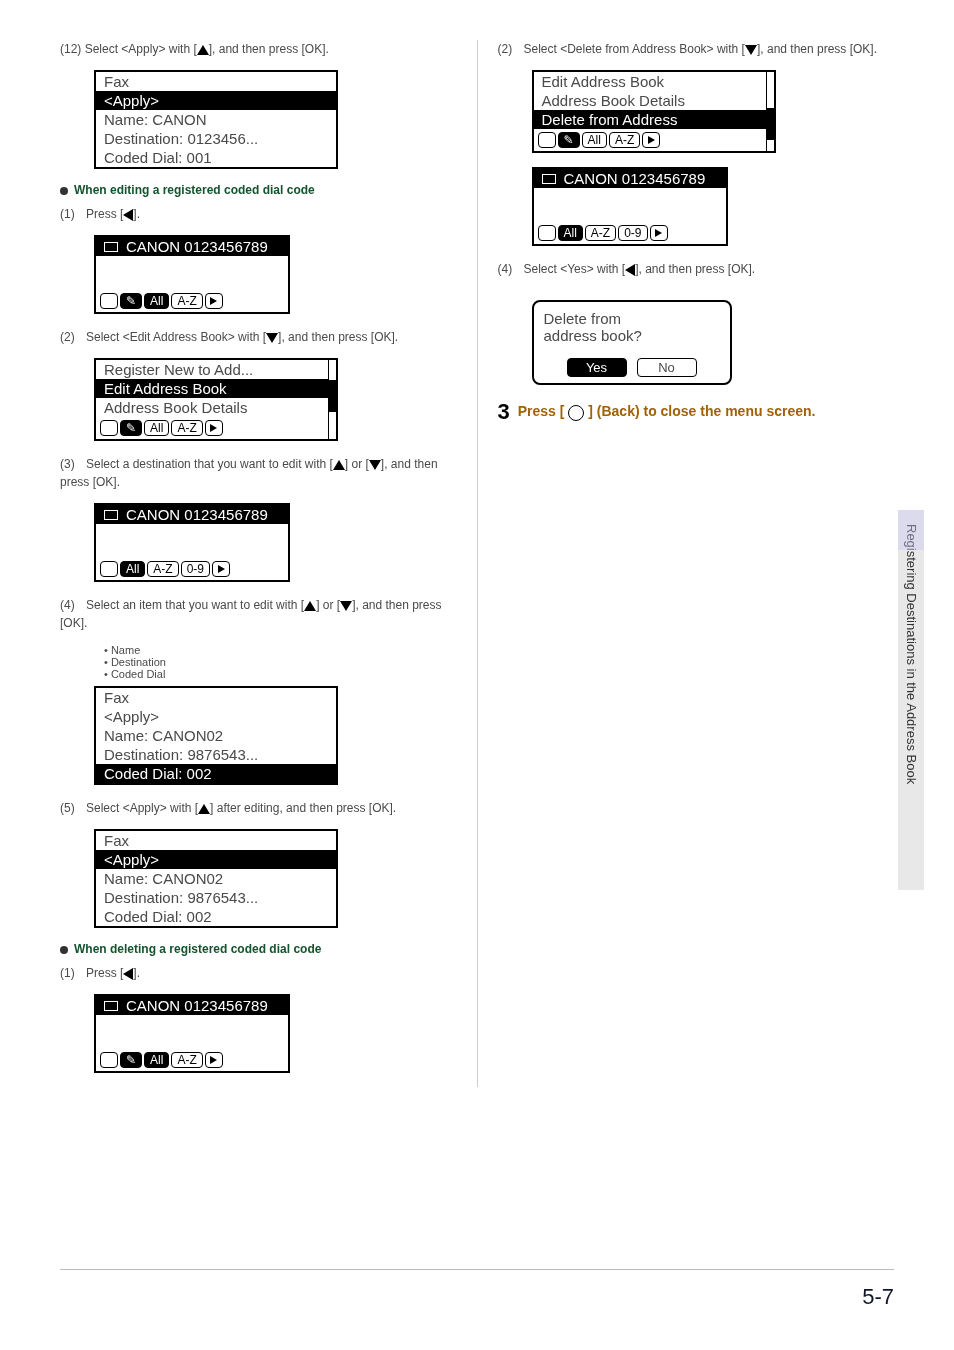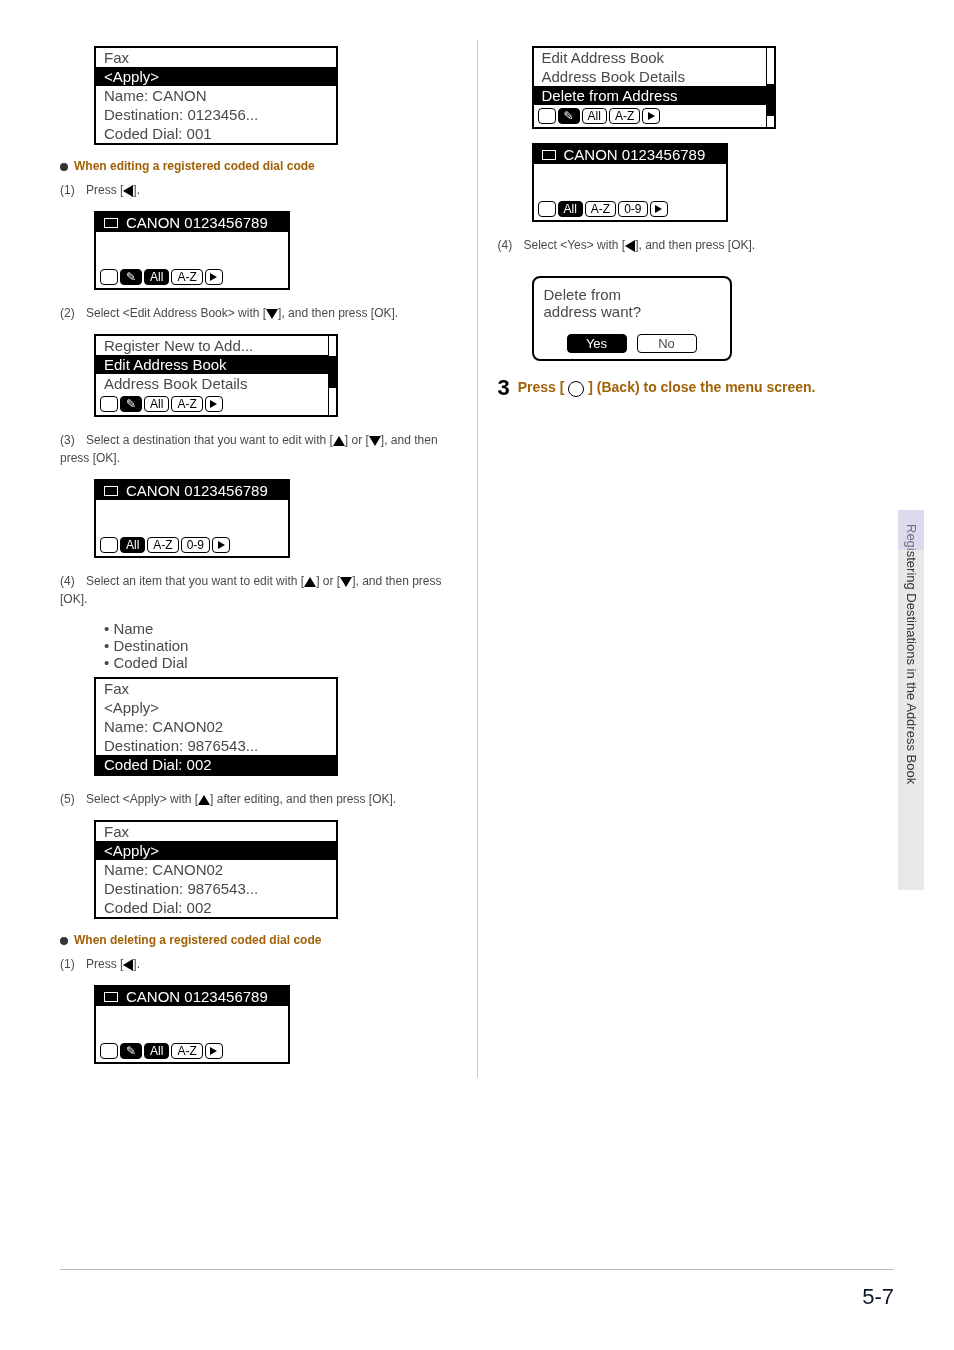--- a/index.html
+++ b/index.html
@@ -22,23 +22,23 @@
   .lcd .btnrow { display:flex; padding:3px 4px; gap:2px; align-items:center; }
   .lcd .btn { border:1.5px solid #000; border-radius:4px; padding:0 5px; font-size:12px; height:16px; line-height:14px; background:#fff; color:#000; display:inline-flex; align-items:center; justify-content:center; }
   .lcd .btn.dark { background:#000; color:#fff; border-color:#000; }
   .lcd .btn.sq { width:18px; padding:0; }
   .lcd .scroll { display:inline-block; width:8px; align-self:stretch; border-left:1.5px solid #000; margin-left:auto; }
   .lcd .scroll .thumb { background:#000; width:100%; height:40%; }
   .lcd.flex2 { display:flex; }
   .lcd.flex2 .content { flex:1; }
   .lcd.shallow { width:196px; }
   .lcd.shallow .spacer { height:34px; }
-  .section-heading { font-weight:bold; margin: 10px 0 8px 0; font-size:12px; color:#a16207; }
+  .section-heading { font-weight:bold; margin: 10px 0 8px 0; font-size:12px; color:#14532d; }
   .section-heading .dot { display:inline-block; width:8px; height:8px; background:#333; border-radius:50%; margin-right:6px; vertical-align:middle; }
-  .bullets { margin-left:44px; font-size:15px; margin-bottom:6px; }
+  .bullets { margin-left:44px; font-size:11px; margin-bottom:6px; }
   .bullets li { list-style: none; }
   .bullets li::before { content:"• "; }
   .bigstep { display:flex; align-items:center; gap:8px; margin-top:6px; }
   .bigstep .num { font-size:22px; font-weight:bold; color:#000; }
   .bigstep .txt { font-size:14px; font-weight:bold; color:#a16207; }
   .dialog { border:2px solid #000; border-radius:8px; width:200px; margin:22px 0 14px 34px; padding:8px 10px 6px; font-size:15px; }
   .dialog .btns { display:flex; gap:10px; justify-content:center; margin-top:14px; }
   .dialog .b { border:1.5px solid #000; border-radius:4px; width:60px; text-align:center; font-size:13px; padding:1px 0; }
   .dialog .b.dark { background:#000; color:#fff; }
   .side-tab { position:absolute; right:30px; top:510px; writing-mode:vertical-rl; font-size:13px; color:#333; background:#e8e8e8; width:26px; padding:14px 4px; height:380px; display:flex; align-items:center; justify-content:flex-start; }
@@ -46,20 +46,23 @@
   .pagenum { position:absolute; right:60px; bottom:40px; font-size:22px; color:#0f172a; }
   .footer-line { position:absolute; left:60px; right:60px; bottom:80px; height:1px; background:#bbb; }
   .edit-icon { font-size:10px; }
 </style>
 </head>
 <body>
 
 <div class="page">
 
   <div class="col">
+    <div class="step">
+      <span>(12)  Select &lt;Apply&gt; with [</span><span class="tri-up"></span><span>], and then press [OK].</span>
+    </div>
     <div class="lcd">
       <div class="row">Fax</div>
       <div class="row hl">&lt;Apply&gt;</div>
       <div class="row">Name: CANON</div>
       <div class="row">Destination: 0123456...</div>
       <div class="row">Coded Dial: 001</div>
     </div>
 
     <div class="section-heading"><span class="dot"></span><span>When editing a registered coded dial code</span></div>
 
@@ -172,20 +175,23 @@
         <span class="btn sq">
             <span class="tri-right-sm"></span>
           </span>
       </div>
     </div>
   </div>
 
   <div class="divider"></div>
 
   <div class="col">
+    <div class="step">
+      <span class="step-num">(2)</span><span>Select &lt;Delete from Address Book&gt; with [</span><span class="tri-down"></span><span>], and then press [OK].</span>
+    </div>
     <div class="lcd flex2">
       <div class="content">
         <div class="row">Edit Address Book</div>
         <div class="row">Address Book Details</div>
         <div class="row hl">Delete from Address</div>
         <div class="btnrow">
           <span class="btn sq"></span>
           <span class="btn dark edit-icon">✎</span>
           <span class="btn">All</span>
           <span class="btn">A-Z</span>
@@ -214,21 +220,21 @@
             <span class="tri-right-sm"></span>
           </span>
       </div>
     </div>
 
     <div class="step">
       <span class="step-num">(4)</span><span>Select &lt;Yes&gt; with [</span><span class="tri-left"></span><span>], and then press [OK].</span>
     </div>
     <div class="dialog">
       <div>Delete from</div>
-      <div>address want?</div>
+      <div>address book?</div>
       <div class="btns">
         <div class="b dark">Yes</div>
         <div class="b">No</div>
       </div>
     </div>
 
     <div class="bigstep">
       <span class="num">3</span>
       <span class="txt"><span>Press [</span> <span class="circle"></span> <span>] (Back) to close the menu screen.</span></span>
     </div>

